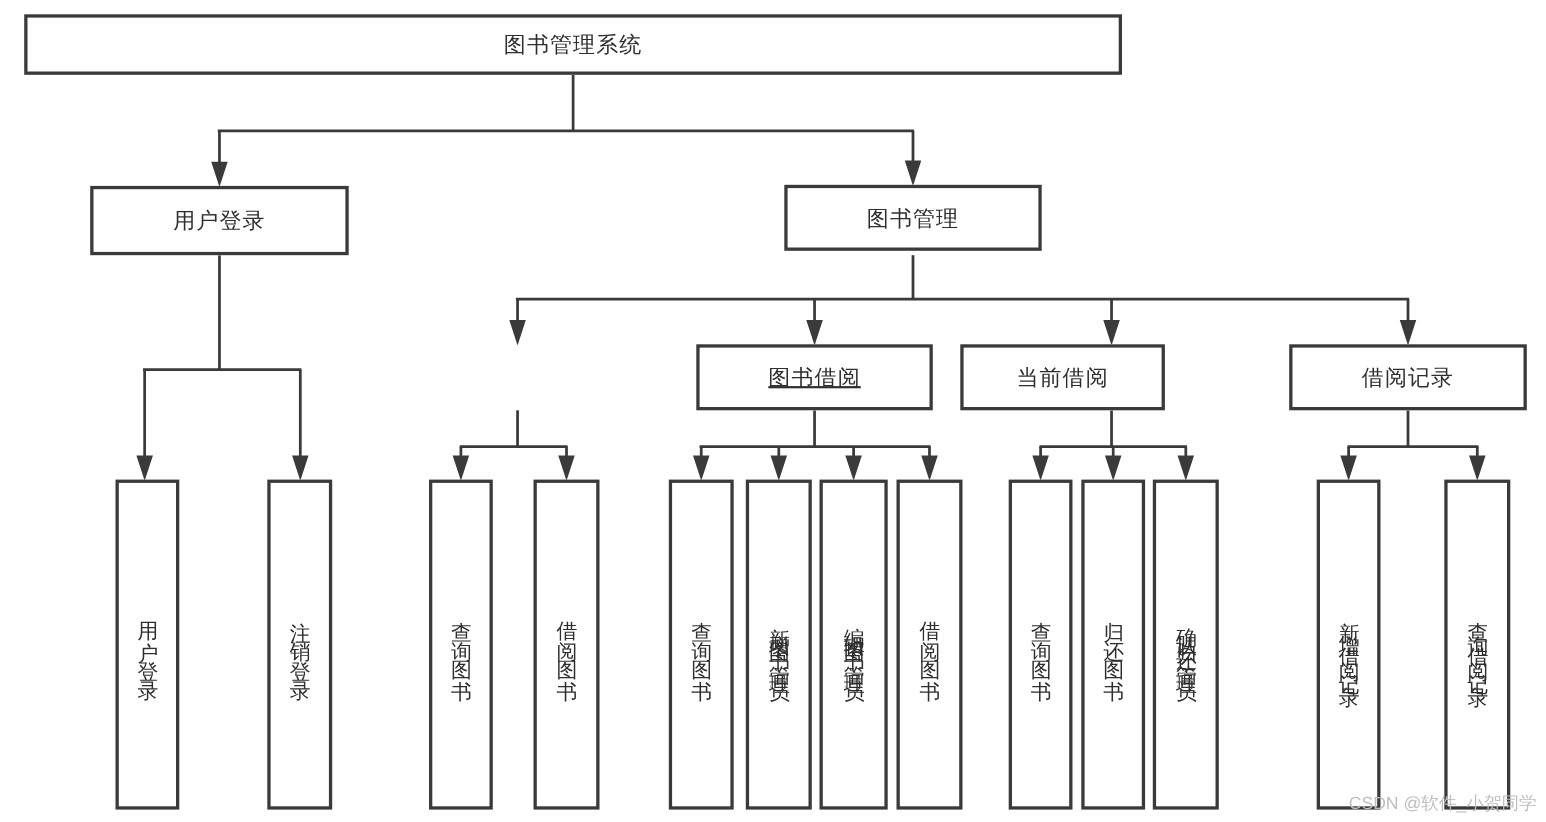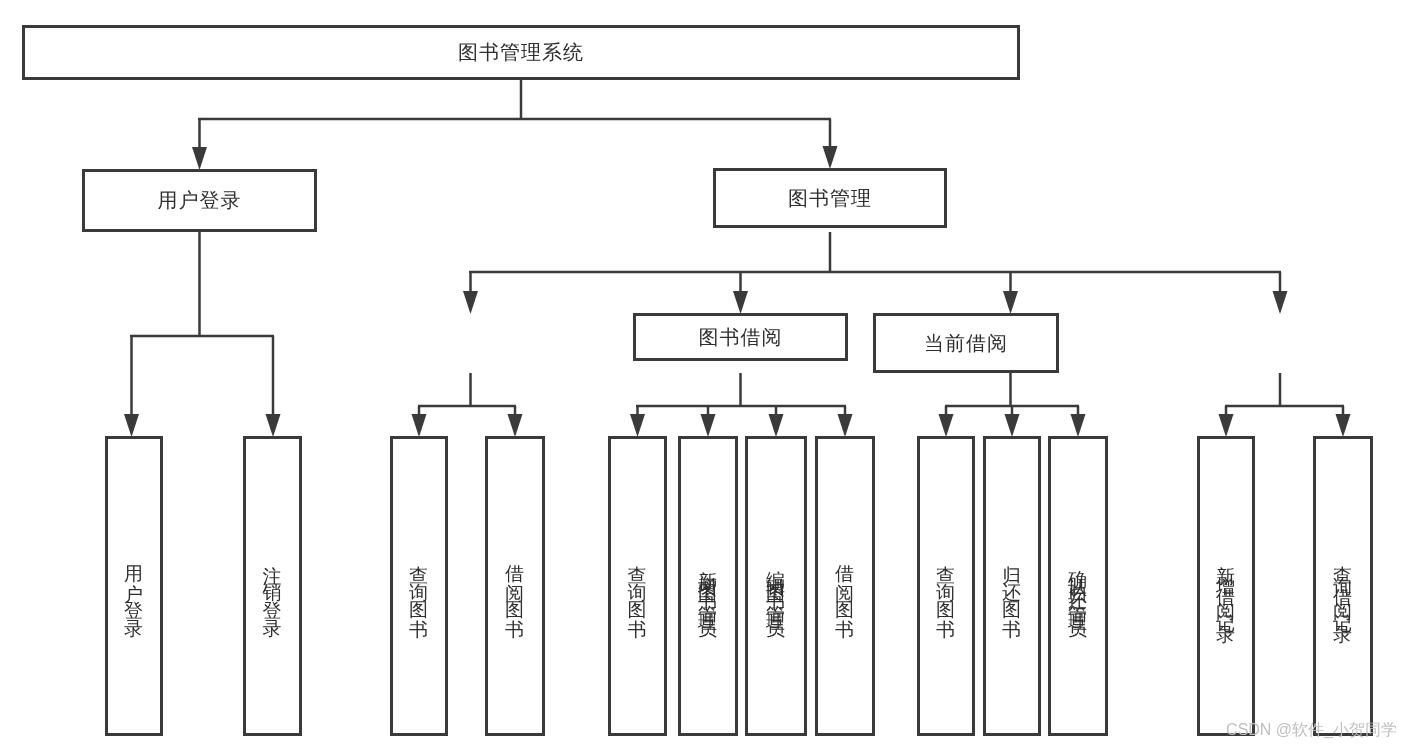--- a/index.html
+++ b/index.html
@@ -120,36 +120,39 @@
     <polygon points="1070.5,414 1085.5,414 1078,437"></polygon>
 
     <line x1="1280" y1="373" x2="1280" y2="406"></line>
     <line x1="1225" y1="406" x2="1344" y2="406"></line>
     <line x1="1226" y1="406" x2="1226" y2="421"></line>
     <polygon points="1218.5,414 1233.5,414 1226,437"></polygon>
     <line x1="1343" y1="406" x2="1343" y2="421"></line>
     <polygon points="1335.5,414 1350.5,414 1343,437"></polygon>
   </svg>
 
-  <div class="box hbox" style="left:22px;top:13px;width:998px;height:55px;margin-top:12px;">
+  <div class="box hbox" style="left:22px;top:13px;width:998px;height:55px;">
     <span class="lbl">图书管理系统</span>
   </div>
 
   <div class="box hbox" style="left:82px;top:169px;width:235px;height:63px;">
     <span class="lbl">用户登录</span>
   </div>
   <div class="box hbox" style="left:713px;top:168px;width:234px;height:60px;">
     <span class="lbl">图书管理</span>
   </div>
 
-  <div class="box hbox" style="left:633px;top:313px;width:215px;height:48px;">
+  <div class="box hbox" style="left:633px;top:313px;width:215px;height:60px;text-decoration:underline;">
     <span class="lbl">图书借阅</span>
   </div>
   <div class="box hbox" style="left:873px;top:313px;width:186px;height:60px;">
     <span class="lbl">当前借阅</span>
+  </div>
+  <div class="box hbox" style="left:1172px;top:313px;width:216px;height:60px;">
+    <span class="lbl">借阅记录</span>
   </div>
 
   <div class="box vbox sp4" style="left:105px;top:436px;width:58px;height:300px;">
     <span class="vtext">用户登录</span>
   </div>
   <div class="box vbox sp4" style="left:243px;top:436px;width:59px;height:300px;">
     <span class="vtext">注销登录</span>
   </div>
 
   <div class="box vbox sp4" style="left:390px;top:436px;width:58px;height:300px;">

